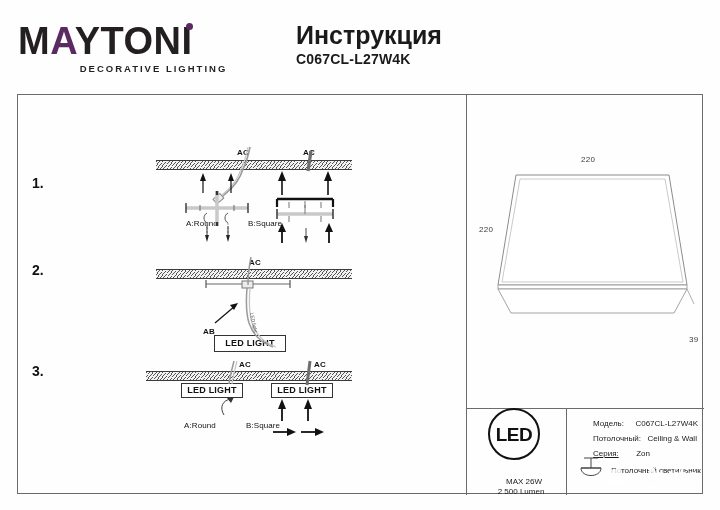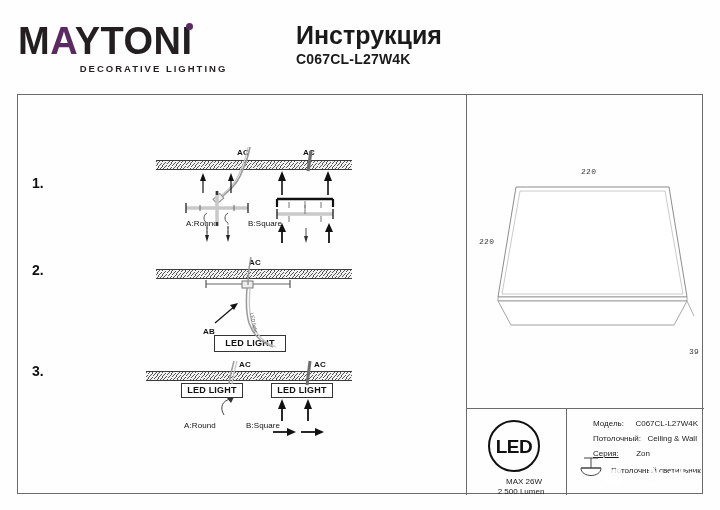--- a/index.html
+++ b/index.html
@@ -150,37 +150,37 @@
     color: #111;
     text-align: center;
     box-sizing: border-box;
     white-space: nowrap;
   }
 
   
   .svgl { position: absolute; left: 0; top: 0; overflow: visible; }
 
   
-  .product { position: absolute; left: 448px; top: 16px; width: 238px; height: 313px; font-family: Liberation Mono, monospace; }
+  .product { position: absolute; left: 448px; top: 4px; width: 238px; height: 313px; }
   .dim {
     position: absolute;
     font-size: 8px;
     color: #3a3a3a;
     letter-spacing: 0.3px;
   }
 
   
   .led-cell {
     position: absolute;
     left: 448px; top: 313px;
     width: 100px; height: 87px;
   }
   .led-circle {
     position: absolute;
-    left: 22px; top: 12px;
+    left: 22px; top: 0;
     width: 52px; height: 52px;
     border: 2.2px solid #111;
     border-radius: 50%;
     box-sizing: border-box;
     display: flex;
     align-items: center;
     justify-content: center;
   }
   .led-text {
     font-size: 19px;

